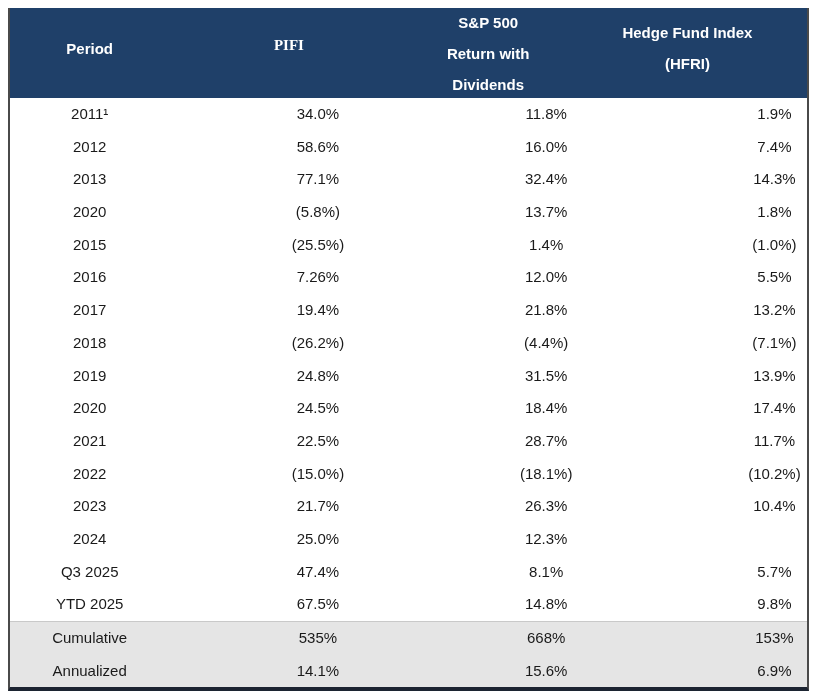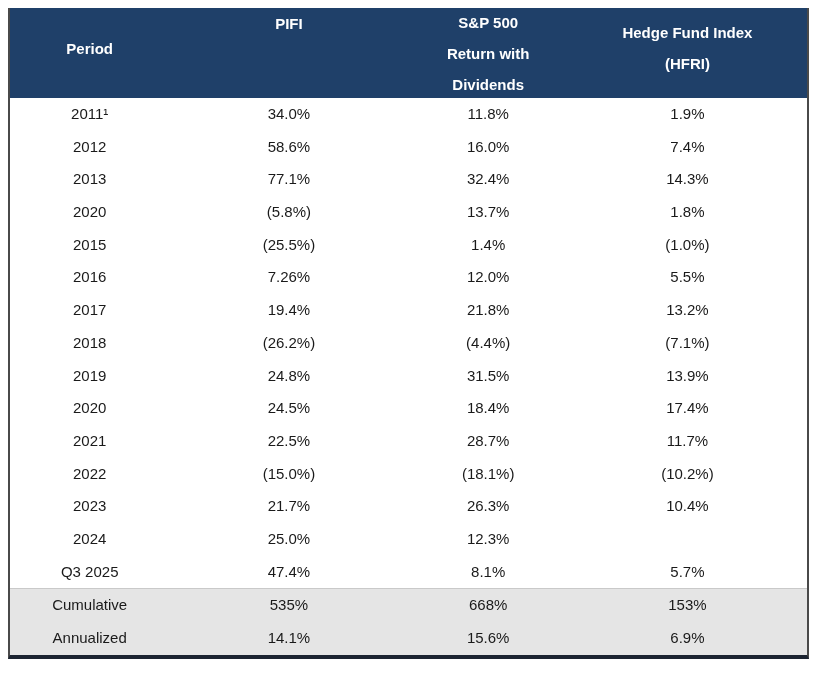--- a/index.html
+++ b/index.html
@@ -38,29 +38,30 @@
   }
   .th {
     display: flex;
     flex-direction: column;
     align-items: center;
     justify-content: center;
     text-align: center;
     overflow: hidden;
   }
   .th.period-col .hline { transform: translateY(-5px); }
-  .th.pifi-col { justify-content: flex-start; padding-bottom: 16px; box-sizing: border-box; }
+  .th.pifi-col { justify-content: center; padding-bottom: 16px; box-sizing: border-box; font-family: Liberation Serif, serif; }
   .th.hfri-col .hgroup { transform: translateY(-5px); }
   .hgroup { display: flex; flex-direction: column; align-items: center; }
   .tbody { width: 100%; }
   .tr {
     display: grid;
     grid-template-columns: 20% 30% 20% 30%;
     height: 32.7px;
     background: #ffffff;
+    gap: 29px;
   }
   .tr.summary { background: #e5e5e5; }
   .tr.summary.first { border-top: 1px solid #c9c9c9; }
   .td {
     text-align: center;
     line-height: 32.7px;
     font-size: 15px;
     color: #1a1a1a;
     white-space: nowrap;
     overflow: visible;
@@ -175,20 +176,26 @@
           <div class="td period">2024</div>
           <div class="td">25.0%</div>
           <div class="td">12.3%</div>
         </div>
         <div class="tr">
           <div class="td period">Q3 2025</div>
           <div class="td">47.4%</div>
           <div class="td">8.1%</div>
           <div class="td">5.7%</div>
         </div>
+        <div class="tr">
+          <div class="td period">YTD 2025</div>
+          <div class="td">67.5%</div>
+          <div class="td">14.8%</div>
+          <div class="td">9.8%</div>
+        </div>
         <div class="tr summary first">
           <div class="td period">Cumulative</div>
           <div class="td">535%</div>
           <div class="td">668%</div>
           <div class="td">153%</div>
         </div>
         <div class="tr summary">
           <div class="td period">Annualized</div>
           <div class="td">14.1%</div>
           <div class="td">15.6%</div>

